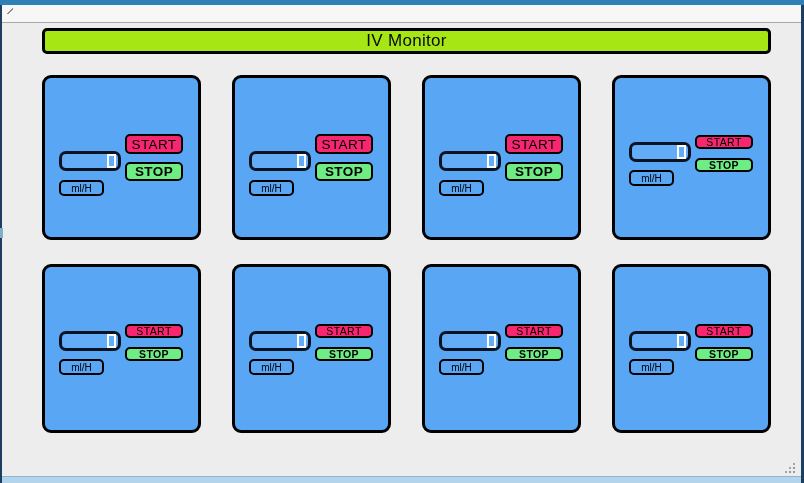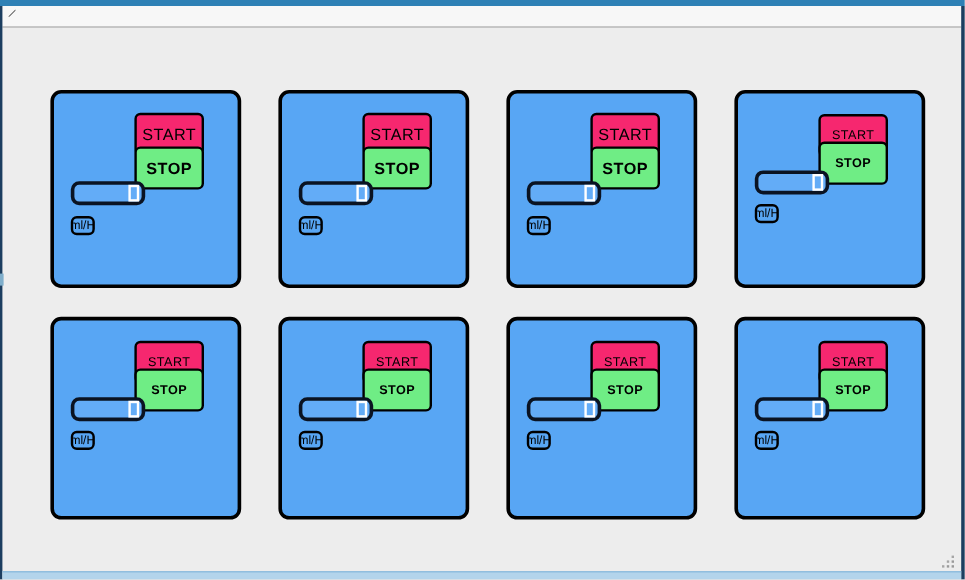--- a/index.html
+++ b/index.html
@@ -42,64 +42,67 @@
   
   .panel-row { position:absolute; left:42px; width:729px;
     display:flex; justify-content:space-between; }
   .row-1 { top:75px; height:165px; }
   .row-2 { top:264px; height:169px; }
   .panel { position:relative; width:159px; height:100%;
     box-sizing:border-box;
     background: var(--panel-blue, #58A6F4);
     border:3px solid #000; border-radius:9px; }
 
-  .iv-btn { position:absolute; right:28px; width:58px;
+  .iv-btn { position:absolute; right:15px; width:58px;
     box-sizing:border-box;
     border:2px solid #000; border-radius:5px;
     display:flex; align-items:center; justify-content:center;
-    color:#000; cursor:default; padding:16px; letter-spacing:0.4px; }
+    color:#000; cursor:default; padding:0; letter-spacing:0.4px;margin-top:40px; }
   .start-btn { background: var(--start-pink, #F6276F); }
   .stop-btn  { background: var(--stop-green, #6FED85); font-weight: bold; }
 
   .panel.large .start-btn { top:16px; height:20px; font-size:13.5px; }
   .panel.large .stop-btn  { top:44px; height:19px; font-size:13.5px; }
   .panel.small .start-btn { top:17px; height:14px; font-size:10.5px; }
   .panel.small .stop-btn  { top:40px; height:14px; font-size:10.5px; }
 
   .rate-wrap { position:absolute; left:14px; width:62px; height:20px; }
   .panel.large .rate-wrap { top:73px; }
   .panel.small .rate-wrap { top:64px; }
   .rate-input { width:100%; height:100%; box-sizing:border-box;
     background: var(--input-blue, #63ACF7);
     border:3px solid #0A1322; border-radius:7px;
     font-family: inherit; font-size:11px; color:#000; padding:0 10px 0 4px; outline:none; }
   .caret { position:absolute; right:5px; top:3px; width:5px; height:10px;
     border:2px solid #FFF; background:transparent; pointer-events:none; }
 
-  .unit-label { position:absolute; left:14px; width:20px; height:16px;
+  .unit-label { position:absolute; left:14px; width:45px; height:16px;
     box-sizing:border-box;
     background: var(--panel-blue, #58A6F4);
     border:2px solid #000; border-radius:5px;
     display:flex; align-items:center; justify-content:center;
     font-size:10px; color:#000; }
   .panel.large .unit-label { top:102px; }
   .panel.small .unit-label { top:92px; }
 </style>
 </head>
 <body>
 
 <div class="app-window">
   <div class="topbar"></div>
   <div class="titlebar">
     <span class="titlebar-glyph"></span>
   </div>
   <div class="edge-left"></div>
   <div class="edge-right"></div>
   <div class="edge-notch"></div>
 
+  <div class="header-banner">
+    <span class="header-title">IV Monitor</span>
+  </div>
 
   <div class="panel-row row-1" id="row-1">
       <div class="panel large">
     <button class="iv-btn start-btn">START</button>
     <button class="iv-btn stop-btn">STOP</button>
     <div class="rate-wrap">
       <input class="rate-input" type="text" value="" style="">
       <span class="caret"></span>
     </div>
     <div class="unit-label">ml/H</div>

